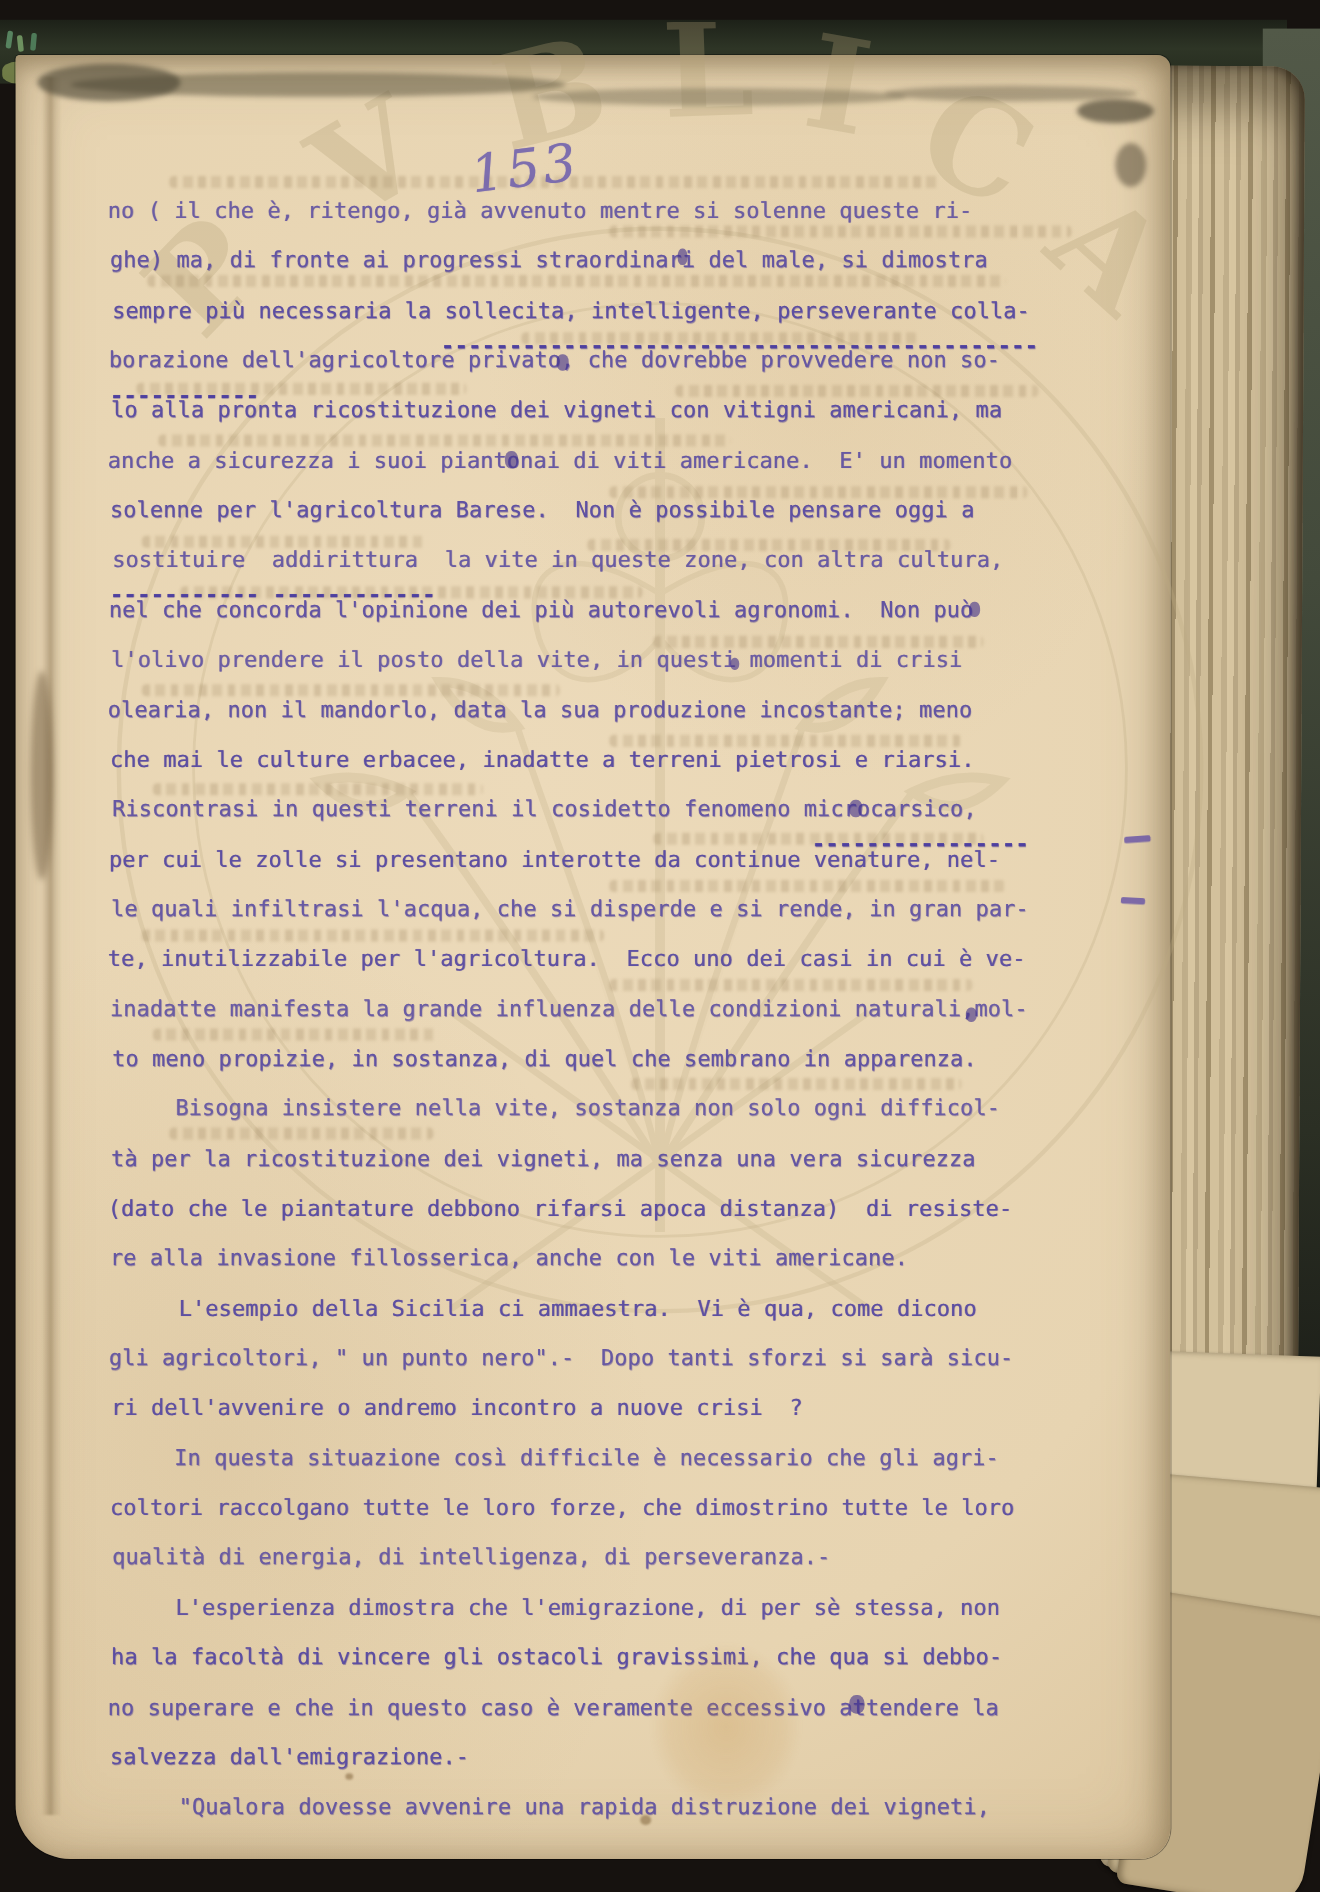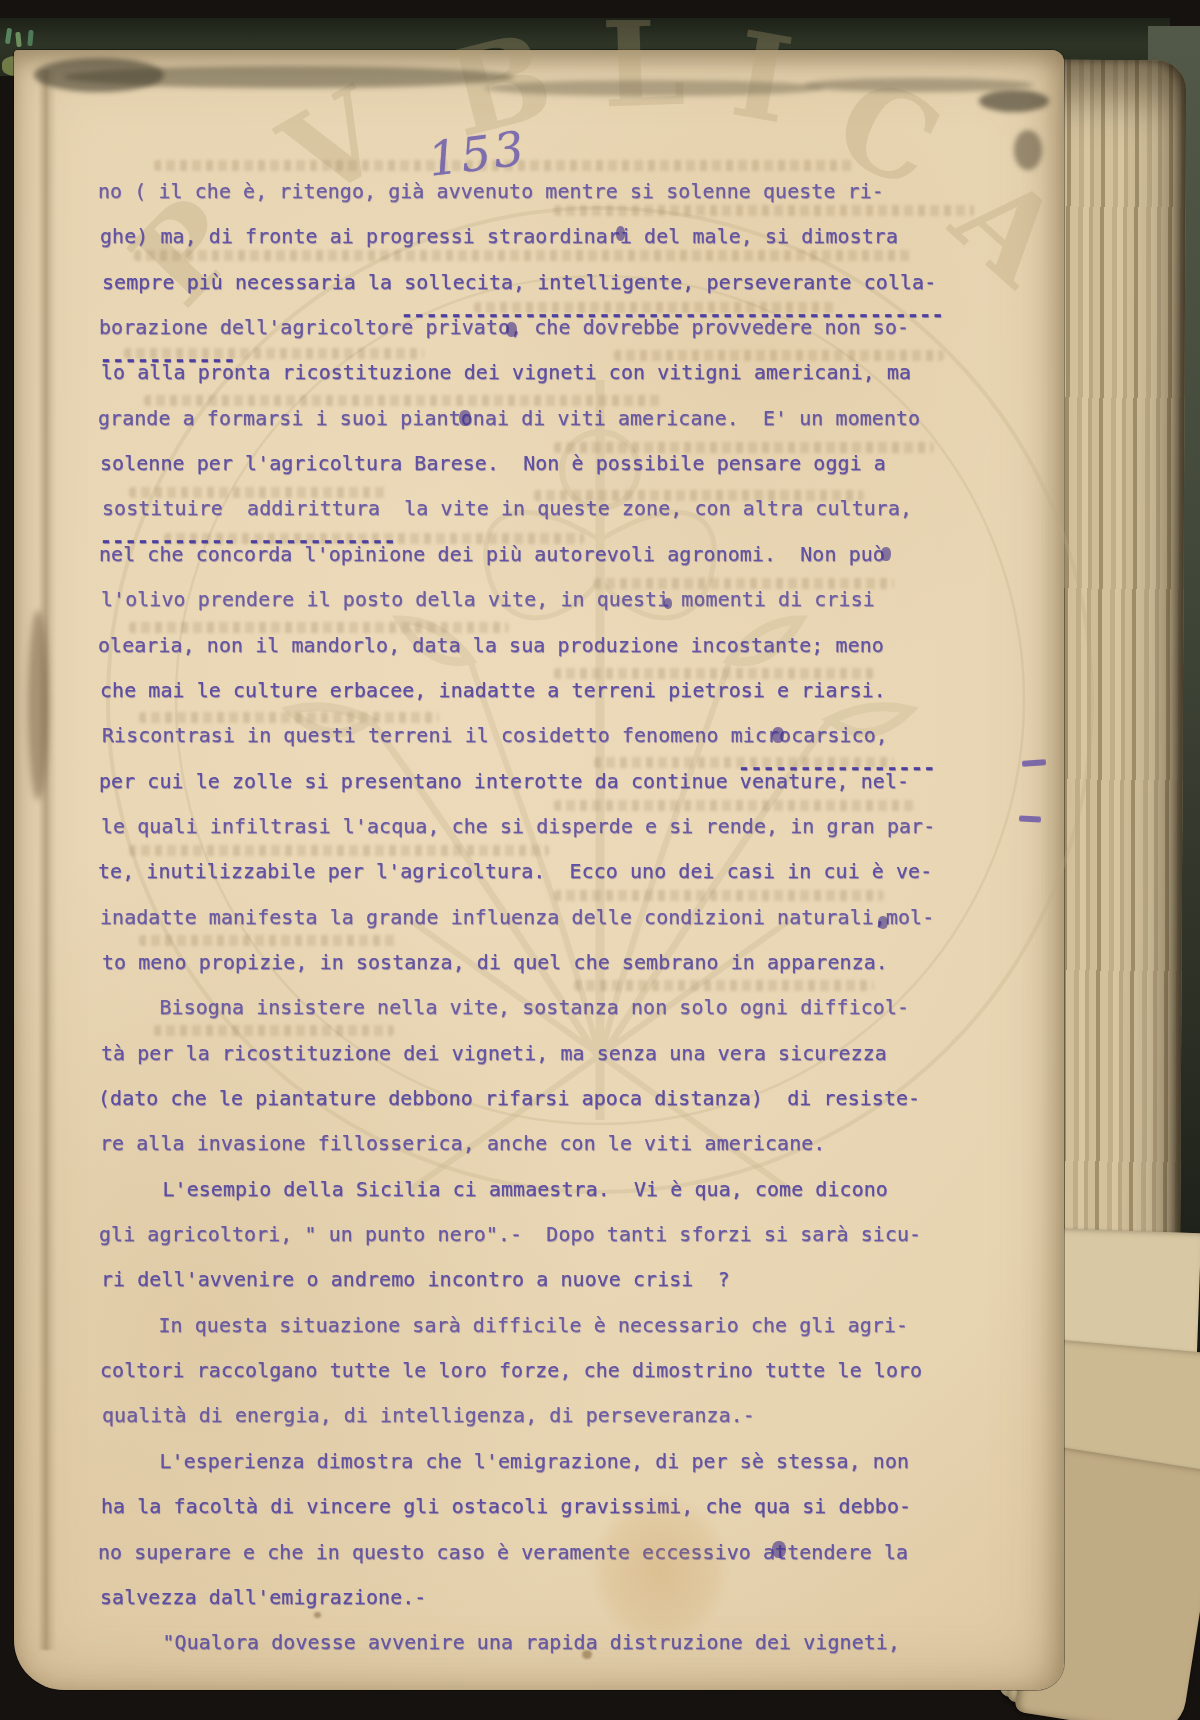--- a/index.html
+++ b/index.html
@@ -150,41 +150,41 @@
       </div>
 
     <div class="handwritten">153</div>
 
     <div class="text-layer">
         <div class="tw-line" style="top: 128px; left: 84px; opacity: 0.86;">no ( il che è, ritengo, già avvenuto mentre si solenne queste ri-</div>
         <div class="tw-line" style="top: 173.35px; left: 86px; opacity: 0.92;">ghe) ma, di fronte ai progressi straordinari del male, si dimostra</div>
         <div class="tw-line" style="top: 218.7px; left: 88px; opacity: 0.97;">sempre più necessaria la sollecita, intelligente, perseverante colla-</div>
         <div class="tw-line" style="top: 264.05px; left: 85px; opacity: 0.9;">borazione dell'agricoltore privato, che dovrebbe provvedere non so-</div>
         <div class="tw-line" style="top: 309.4px; left: 87px; opacity: 0.96;">lo alla pronta ricostituzione dei vigneti con vitigni americani, ma</div>
-        <div class="tw-line" style="top: 354.75px; left: 84px; opacity: 0.89;">grande a formarsi i suoi piantonai di viti americane.  E' un momento</div>
+        <div class="tw-line" style="top: 354.75px; left: 84px; opacity: 0.89;">anche a sicurezza i suoi piantonai di viti americane.  E' un momento</div>
         <div class="tw-line" style="top: 400.1px; left: 86px; opacity: 0.95;">solenne per l'agricoltura Barese.  Non è possibile pensare oggi a</div>
         <div class="tw-line" style="top: 445.45px; left: 88px; opacity: 0.87;">sostituire  addirittura  la vite in queste zone, con altra cultura,</div>
         <div class="tw-line" style="top: 490.8px; left: 85px; opacity: 0.93;">nel che concorda l'opinione dei più autorevoli agronomi.  Non può</div>
         <div class="tw-line" style="top: 536.15px; left: 87px; opacity: 0.86;">l'olivo prendere il posto della vite, in questi momenti di crisi</div>
         <div class="tw-line" style="top: 581.5px; left: 84px; opacity: 0.92;">olearia, non il mandorlo, data la sua produzione incostante; meno</div>
         <div class="tw-line" style="top: 626.85px; left: 86px; opacity: 0.97;">che mai le culture erbacee, inadatte a terreni pietrosi e riarsi.</div>
         <div class="tw-line" style="top: 672.2px; left: 88px; opacity: 0.9;">Riscontrasi in questi terreni il cosidetto fenomeno microcarsico,</div>
         <div class="tw-line" style="top: 717.55px; left: 85px; opacity: 0.96;">per cui le zolle si presentano interotte da continue venature, nel-</div>
         <div class="tw-line" style="top: 762.9px; left: 87px; opacity: 0.89; text-align: center;">le quali infiltrasi l'acqua, che si disperde e si rende, in gran par-</div>
         <div class="tw-line" style="top: 808.25px; left: 84px; opacity: 0.95;">te, inutilizzabile per l'agricoltura.  Ecco uno dei casi in cui è ve-</div>
         <div class="tw-line" style="top: 853.6px; left: 86px; opacity: 0.87;">inadatte manifesta la grande influenza delle condizioni naturali,mol-</div>
         <div class="tw-line" style="top: 898.95px; left: 88px; opacity: 0.93;">to meno propizie, in sostanza, di quel che sembrano in apparenza.</div>
         <div class="tw-line" style="top: 944.3px; left: 85px; opacity: 0.86;">     Bisogna insistere nella vite, sostanza non solo ogni difficol-</div>
         <div class="tw-line" style="top: 989.65px; left: 87px; opacity: 0.92;">tà per la ricostituzione dei vigneti, ma senza una vera sicurezza</div>
         <div class="tw-line" style="top: 1035px; left: 84px; opacity: 0.97;">(dato che le piantature debbono rifarsi apoca distanza)  di resiste-</div>
         <div class="tw-line" style="top: 1080.35px; left: 86px; opacity: 0.9;">re alla invasione fillosserica, anche con le viti americane.</div>
         <div class="tw-line" style="top: 1125.7px; left: 88px; opacity: 0.96;">     L'esempio della Sicilia ci ammaestra.  Vi è qua, come dicono</div>
         <div class="tw-line" style="top: 1171.05px; left: 85px; opacity: 0.89;">gli agricoltori, " un punto nero".-  Dopo tanti sforzi si sarà sicu-</div>
         <div class="tw-line" style="top: 1216.4px; left: 87px; opacity: 0.95;">ri dell'avvenire o andremo incontro a nuove crisi  ?</div>
-        <div class="tw-line" style="top: 1261.75px; left: 84px; opacity: 0.87;">     In questa situazione sarà difficile è necessario che gli agri-</div>
+        <div class="tw-line" style="top: 1261.75px; left: 84px; opacity: 0.87;">     In questa situazione così difficile è necessario che gli agri-</div>
         <div class="tw-line" style="top: 1307.1px; left: 86px; opacity: 0.93;">coltori raccolgano tutte le loro forze, che dimostrino tutte le loro</div>
         <div class="tw-line" style="top: 1352.45px; left: 88px; opacity: 0.86;">qualità di energia, di intelligenza, di perseveranza.-</div>
         <div class="tw-line" style="top: 1397.8px; left: 85px; opacity: 0.92;">     L'esperienza dimostra che l'emigrazione, di per sè stessa, non</div>
         <div class="tw-line" style="top: 1443.15px; left: 87px; opacity: 0.97;">ha la facoltà di vincere gli ostacoli gravissimi, che qua si debbo-</div>
         <div class="tw-line" style="top: 1488.5px; left: 84px; opacity: 0.9;">no superare e che in questo caso è veramente eccessivo attendere la</div>
         <div class="tw-line" style="top: 1533.85px; left: 86px; opacity: 0.96;">salvezza dall'emigrazione.-</div>
         <div class="tw-line" style="top: 1579.2px; left: 88px; opacity: 0.89;">     "Qualora dovesse avvenire una rapida distruzione dei vigneti,</div>
         <div class="tw-line dash-row" style="top: 250.7px; left: 387px;">--------------------------------------------</div>
         <div class="tw-line dash-row" style="top: 296.05px; left: 86px;">-----------</div>
         <div class="tw-line dash-row" style="top: 477.45px; left: 86px;">----------- ------------</div>

